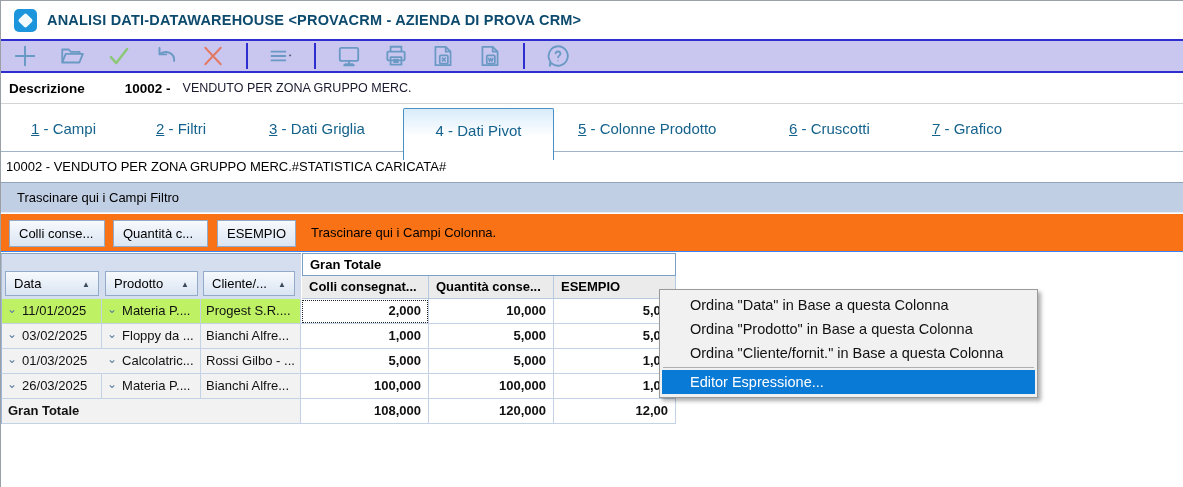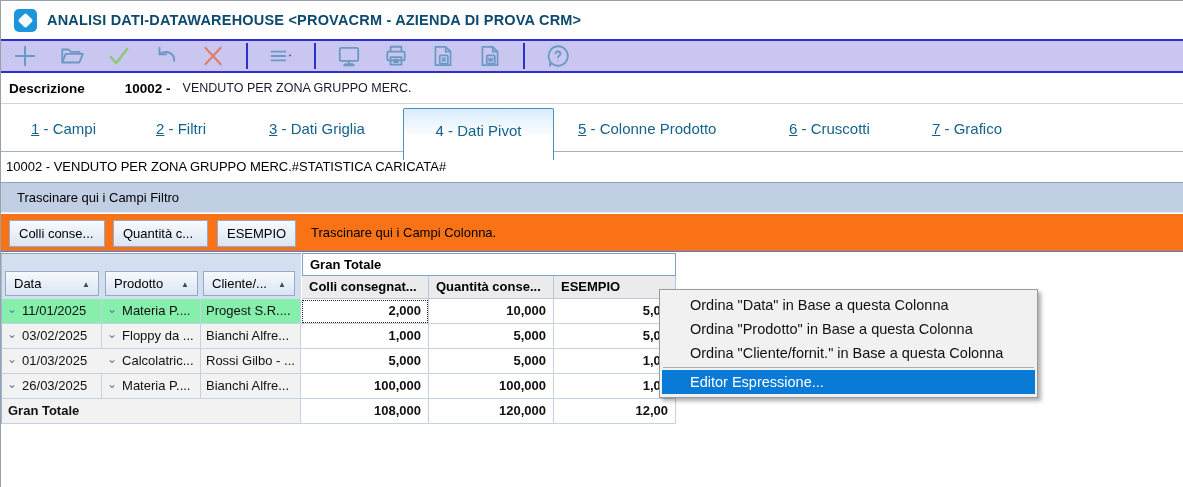--- a/index.html
+++ b/index.html
@@ -62,21 +62,21 @@
   .gt-header { position:absolute; left:301px; top:0; width:374px; height:23px;
     background:#fff; border:1px solid #7aa0c8; font-size:13px; font-weight:bold; color:#000;
     line-height:21px; padding-left:7px; }
   .colhead { position:absolute; top:23px; height:23px; background:#ebebeb;
     border-right:1px solid #b7c9de; border-bottom:1px solid #b7c9de;
     font-size:13px; font-weight:bold; color:#000; line-height:22px; padding-left:7px; }
   .cell { position:absolute; height:25px; font-size:13px; color:#111;
     border-right:1px solid #c3d2e4; border-bottom:1px solid #c3d2e4;
     line-height:24px; white-space:nowrap; overflow:hidden; }
   .rowhead { background:#f2f2f2; padding-left:5px; }
-  .rowhead.first { background:#86efac; }
+  .rowhead.first { background:#bef264; }
   .chev { color:#5a7da0; font-size:12px; margin-right:5px; position:relative; top:-2px; }
   .val { background:#fff; font-weight:bold; text-align:right; padding-right:7px; }
   .val.focused { outline:1px dotted #222; outline-offset:-2px; }
   .total-label { background:#f2f2f2; font-weight:bold; padding-left:6px; }
   .pivot .left-edge { border-left:1px solid #9db5d5; }
   
   .ctxmenu { position:absolute; left:658px; top:288px; width:379px;
     background:#f1f1f1; border:1px solid #9a9a9a; box-shadow:3px 3px 4px rgba(0,0,0,.32);
     padding:3px 2px; z-index:10; }
   .ctxitem { height:24px; line-height:24px; padding-left:28px; font-size:14.5px; color:#111; cursor:pointer; }

